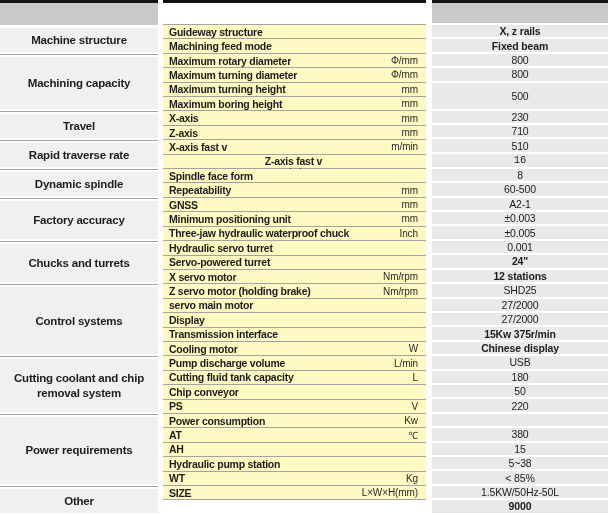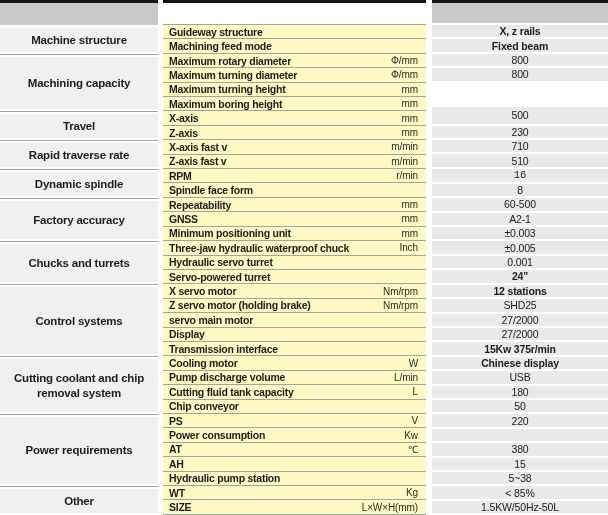--- a/index.html
+++ b/index.html
@@ -157,27 +157,23 @@
         <span class="param-unit">mm</span>
       </div>
       <div class="param-row" style="height: 14.41px;">
         <span class="param-name">Z-axis</span>
         <span class="param-unit">mm</span>
       </div>
       <div class="param-row" style="height: 14.41px;">
         <span class="param-name">X-axis fast v</span>
         <span class="param-unit">m/min</span>
       </div>
-      <div class="param-row" style="height: 14.41px;">
+      <div class="param-row" style="height: 14.41px; flex-direction: column;">
         <span class="param-name">Z-axis fast v</span>
         <span class="param-unit">m/min</span>
-      </div>
-      <div class="param-row" style="height: 14.41px;">
-        <span class="param-name">RPM</span>
-        <span class="param-unit">r/min</span>
       </div>
       <div class="param-row" style="height: 14.41px;">
         <span class="param-name">Spindle face form</span>
         <span class="param-unit"></span>
       </div>
       <div class="param-row" style="height: 14.41px;">
         <span class="param-name">Repeatability</span>
         <span class="param-unit">mm</span>
       </div>
       <div class="param-row" style="height: 14.41px;">
@@ -273,21 +269,21 @@
       </div>
       <div class="value-row bold" style="height: 14.41px;">
         <span>Fixed beam</span>
       </div>
       <div class="value-row" style="height: 14.41px;">
         <span>800</span>
       </div>
       <div class="value-row" style="height: 14.41px;">
         <span>800</span>
       </div>
-      <div class="value-row" style="height: 19px; margin-top: 24px;">
+      <div class="value-row" style="height: 28px;">
         <span>500</span>
       </div>
       <div class="value-row" style="height: 14.41px;">
         <span>230</span>
       </div>
       <div class="value-row" style="height: 14.41px;">
         <span>710</span>
       </div>
       <div class="value-row" style="height: 14.41px;">
         <span>510</span>

